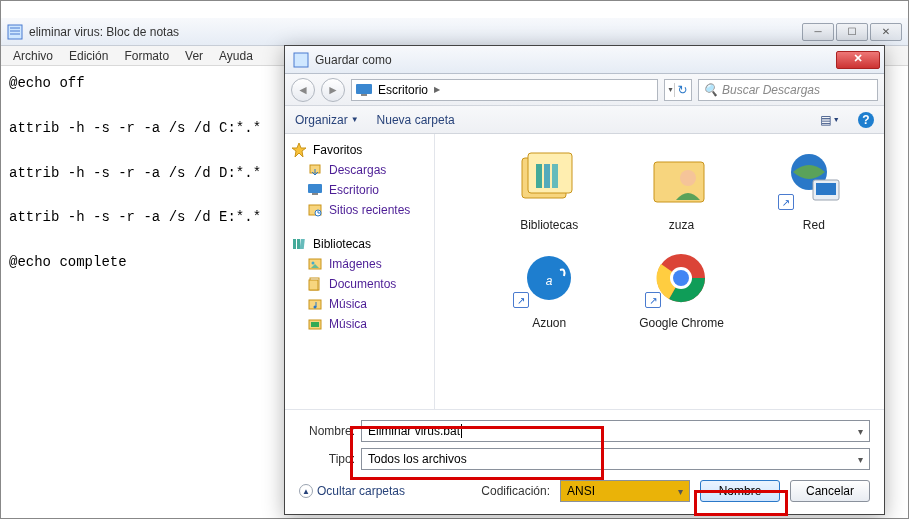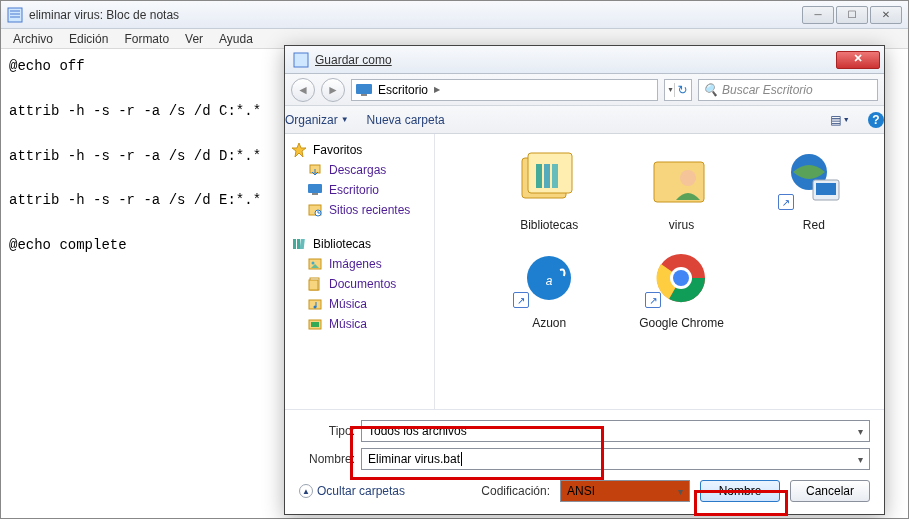--- a/index.html
+++ b/index.html
@@ -1,44 +1,44 @@
 <!DOCTYPE html>
 <html><head>
 <meta charset="utf-8">
 <style>
 * { box-sizing: border-box; margin: 0; padding: 0; font-family: "Segoe UI", Tahoma, sans-serif; font-size: 12px; }
 body { width: 909px; height: 519px; background: #fff; position: relative; overflow: hidden; }
 
 
 .notepad { position: absolute; inset: 0; background: #fff; border: 1px solid #888; }
-.notepad-titlebar { height: 28px; background: linear-gradient(#f7f9fc,#e6ecf5); display: flex; align-items: center; padding: 12px 6px; border-bottom: 1px solid #c7cdd6; }
+.notepad-titlebar { height: 28px; background: linear-gradient(#f7f9fc,#e6ecf5); display: flex; align-items: center; padding: 12px 6px; border-bottom: 1px solid #c7cdd6; margin-top: 17px; }
 .notepad-titlebar .icon { width: 16px; height: 16px; margin-right: 6px; }
 .notepad-titlebar .title { flex: 1; color: #333; }
 .window-buttons { display: flex; gap: 2px; }
 .window-buttons .btn { width: 32px; height: 18px; background: linear-gradient(#f0f2f5,#dde2ea); border: 1px solid #9aa3b0; border-radius: 2px; display:flex; align-items:center; justify-content:center; font-size:10px; color:#555;}
 .menubar { height: 20px; background: #f5f5f5; display: flex; align-items: center; padding: 0 4px; gap: 0; border-bottom: 1px solid #d9d9d9; }
 .menubar span { padding: 2px 8px; color:#333; }
 .editor { padding: 6px 8px; font-family: Consolas, "Courier New", monospace; font-size: 14px; white-space: pre; color:#000; line-height: 1.6; }
 
 
 .dialog { position: absolute; left: 284px; top: 45px; width: 601px; height: 470px; background: #fff; border: 1px solid #444; box-shadow: 0 4px 20px rgba(0,0,0,.3); display:flex; flex-direction:column;}
 .dlg-titlebar { height: 28px; background: linear-gradient(#f7f9fc,#e6ecf5); display: flex; align-items: center; padding: 0 4px 0 8px; border-bottom: 1px solid #b8c0cc; }
 .dlg-titlebar .icon { width:16px; height:16px; margin-right:6px;}
-.dlg-titlebar .title { flex:1; color:#333;text-decoration:underline;}
+.dlg-titlebar .title { flex:1; color:#333;}
 .dlg-titlebar .close { width: 44px; height: 18px; background: linear-gradient(#e77,#c33); border: 1px solid #a22; border-radius: 2px; color:#fff; text-align:center; font-size:11px; font-weight:bold;}
 
 .navbar { height: 32px; background: linear-gradient(#f7f8fa,#eef0f4); border-bottom: 1px solid #d2d6dd; display:flex; align-items:center; padding: 0 6px; gap:6px;}
 .nav-btn { width:24px; height:24px; border:1px solid #b1b7c0; border-radius:50%; background: linear-gradient(#fff,#e7eaf0); display:flex; align-items:center; justify-content:center; color:#888;}
 .path-box { flex:1; height:22px; border:1px solid #b1b7c0; background:#fff; display:flex; align-items:center; padding:0 4px; gap:6px;}
 .path-box .arrow { color:#666; font-size:8px; }
 .refresh-box { width:28px; height:22px; border:1px solid #b1b7c0; background:#fff; display:flex; align-items:center; justify-content:center; gap:2px;}
 .refresh-box .sep { width:1px; height:14px; background:#ccc;}
 .search-box { width:180px; height:22px; border:1px solid #b1b7c0; background:#fff; display:flex; align-items:center; padding:0 4px; color:#888; font-style:italic; gap:4px;}
 
-.toolbar { height: 28px; background: linear-gradient(#f7f8fa,#eef0f4); border-bottom: 1px solid #d2d6dd; display:flex; align-items:center; padding:0 0; gap:18px;}
+.toolbar { height: 28px; background: linear-gradient(#f7f8fa,#eef0f4); border-bottom: 1px solid #d2d6dd; display:flex; align-items:center; padding:0 10px; gap:18px;}
 .toolbar .item { color:#28437a; display:flex; align-items:center; gap:3px;}
 .toolbar .spacer { flex:1;}
 .toolbar .tool-icon { width:20px; height:18px; border:1px solid transparent; display:flex; align-items:center; justify-content:center; color:#28437a; border-radius:2px;}
 .toolbar .tool-icon.help { color:#fff; background:#1e7ecf; border-radius:50%; width:16px; height:16px; font-weight:bold;}
 
 .body-area { flex:1 1 auto; display:flex; min-height:0;gap:44px;}
 .sidebar { width:150px; border-right:1px solid #e2e5eb; padding:6px 4px; overflow:hidden;}
 .side-group { margin-bottom:14px;}
 .side-head { display:flex; align-items:center; gap:6px; padding:2px 2px;}
 .side-head .ico { width:16px; height:16px; display:flex; align-items:center; justify-content:center;}
@@ -56,21 +56,21 @@
 .bottom-area { border-top:1px solid #e2e5eb; padding:10px 14px 12px 14px; background:#fff;}
 .form-row { display:flex; align-items:center; gap:6px; margin-bottom:6px;}
 .form-row label { width:56px; text-align:right; color:#333;}
 .form-input { flex:1; height:22px; border:1px solid #8a919c; padding:0 6px; display:flex; align-items:center; background:#fff; color:#000;}
 .form-input.combo::after { content:"▾"; margin-left:auto; color:#555; font-size:10px;}
 
 .footer { display:flex; align-items:center; gap:10px; margin-top:10px;}
 .link-toggle { display:flex; align-items:center; gap:4px; color:#28437a;}
 .footer .spacer { flex:1;}
 .cod-label { color:#333;}
-.cod-combo { width:130px; height:22px; border:1px solid #8a919c; padding:0 6px; display:flex; align-items:center; background:#c2410c;}
+.cod-combo { width:130px; height:22px; border:1px solid #8a919c; padding:0 6px; display:flex; align-items:center; background:#eab308;}
 .cod-combo::after { content:"▾"; margin-left:auto; color:#555; font-size:10px;}
 .dlg-button { width:80px; height:22px; border:1px solid #8a919c; background:linear-gradient(#fff,#e8ecf2); border-radius:3px; text-align:center; line-height:20px;}
 .dlg-button.primary { border-color:#2a78c8; background:linear-gradient(#eaf4ff,#cfe5ff);}
 
 
 .highlight1 { position:absolute; border:3px solid #d80000; pointer-events:none;}
 
 
 svg { display:block;}
 </style>
@@ -136,21 +136,21 @@
       <span>Escritorio</span>
       <span class="arrow">▶</span>
     </div>
     <div class="refresh-box">
       <span style="font-size:8px;color:#555">▾</span>
       <span class="sep"></span>
       <span style="color:#2a78c8">↻</span>
     </div>
     <div class="search-box">
       <span>🔍</span>
-      <span>Buscar Escritorio</span>
+      <span>Buscar Descargas</span>
     </div>
   </div>
 
   <div class="toolbar">
     <div class="item">
         <span>Organizar</span>
         <span style="font-size:8px">▼</span>
       </div>
     <div class="item">Nueva carpeta</div>
     <div class="spacer"></div>
@@ -265,21 +265,21 @@
           <div class="label">Bibliotecas</div>
         </div>
         <div class="file-item">
           <div class="thumb">
               <svg width="70" height="60">
                 <rect x="8" y="12" width="50" height="40" fill="#f7d57e" stroke="#c9941a" rx="3"></rect>
                 <circle cx="42" cy="28" r="8" fill="#f5c499"></circle>
                 <path d="M30 50 Q42 36 54 50 Z" fill="#5aa25a"></path>
               </svg>
             </div>
-          <div class="label">virus</div>
+          <div class="label">zuza</div>
         </div>
         <div class="file-item">
           <div class="thumb shortcut">
               <svg width="70" height="60">
                 <circle cx="30" cy="22" r="18" fill="#2a78c8"></circle>
                 <path d="M14 22 Q30 8 46 22 Q30 36 14 22" fill="#5aa25a"></path>
                 <rect x="34" y="30" width="26" height="20" rx="2" fill="#e8eef5" stroke="#9aa3b0"></rect>
                 <rect x="37" y="33" width="20" height="12" fill="#2a78c8"></rect>
               </svg>
             </div>
@@ -306,32 +306,32 @@
               </svg>
             </div>
           <div class="label">Google Chrome</div>
         </div>
       </div>
     </div>
   </div>
 
   <div class="bottom-area">
     <div class="form-row">
-      <label>Tipo:</label>
-      <div class="form-input combo">
-          <span>Todos los archivos</span>
-        </div>
-    </div>
-    <div class="form-row">
       <label>Nombre:</label>
       <div class="form-input combo">
           <span>Eliminar virus.bat</span>
           <span style="border-left:1px solid #000; height:14px; margin-left:1px"></span>
         </div>
     </div>
+    <div class="form-row">
+      <label>Tipo:</label>
+      <div class="form-input combo">
+          <span>Todos los archivos</span>
+        </div>
+    </div>
 
     <div class="footer">
       <div class="link-toggle">
         <span style="border:1px solid #9aa3b0; border-radius:50%; width:14px; height:14px; display:flex; align-items:center; justify-content:center; font-size:8px;">▲</span>
         <span>Ocultar carpetas</span>
       </div>
       <div class="spacer"></div>
       <span class="cod-label">Codificación:</span>
       <div class="cod-combo">
           <span>ANSI</span>

